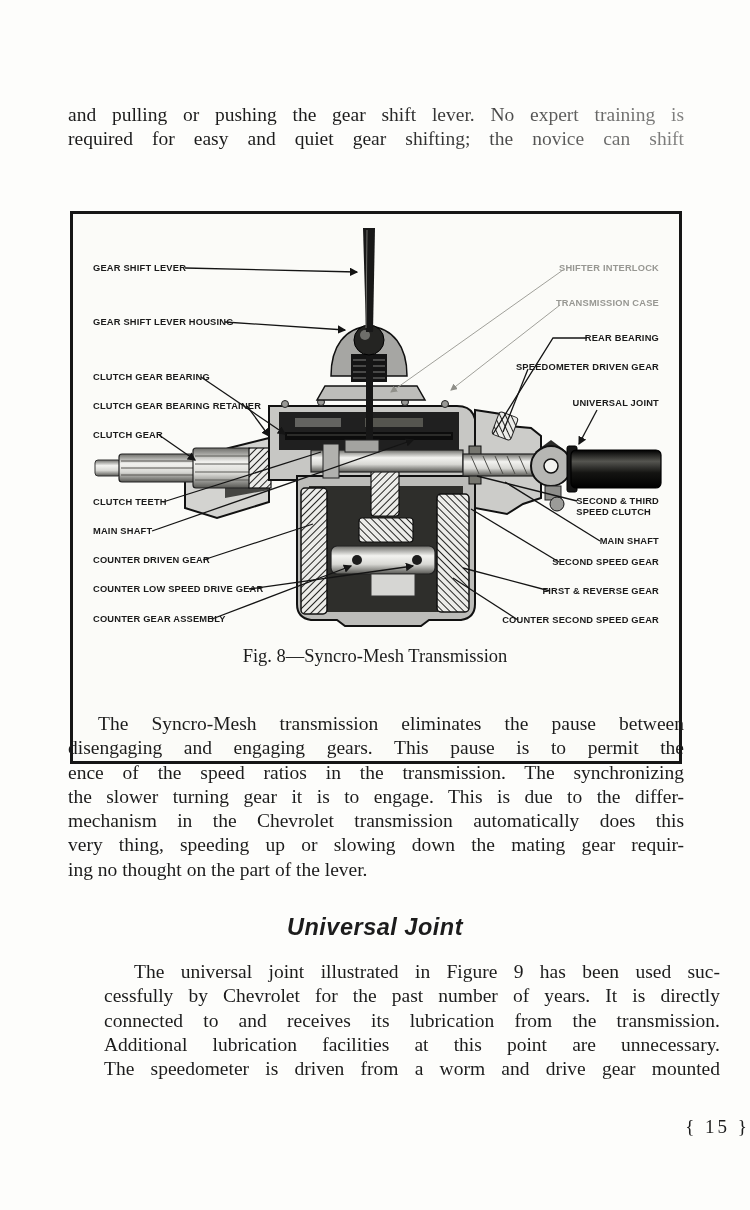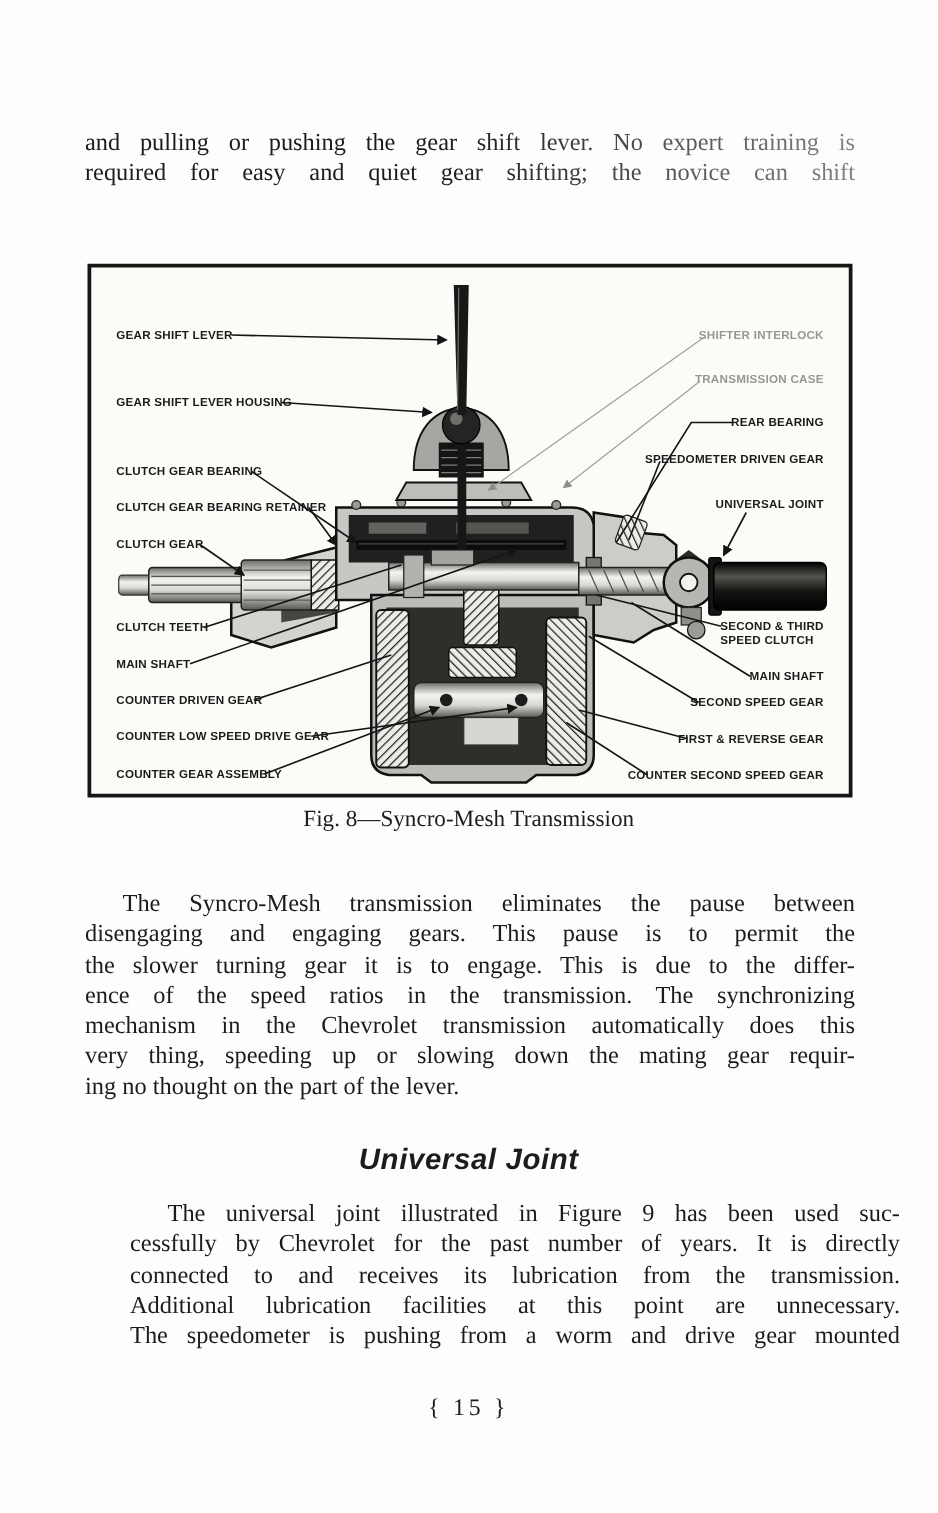--- a/index.html
+++ b/index.html
@@ -4,28 +4,28 @@
 <style>
   html,body{margin:0;padding:0;background:#ffffff;}
   .page{position:relative;width:750px;height:1210px;background:#fdfdfb;overflow:hidden;
         font-family:"Liberation Serif", serif;color:#1c1c1c;}
   .para{position:absolute;left:68px;width:616px;font-size:19.5px;line-height:24.3px;}
   .pline{text-align:justify;text-align-last:justify;white-space:normal;}
   .pline.last{text-align-last:left;}
   .pline.indent{text-indent:30px;font-family:Liberation Serif, serif;}
   .fade-overlay{position:absolute;right:0;top:0;width:330px;height:50px;pointer-events:none;
         background:linear-gradient(to right, rgba(253,253,251,0), rgba(253,253,251,0.45));}
-  .figure-box{position:absolute;left:70px;top:211px;width:612px;height:427px;
+  .figure-box{position:absolute;left:70px;top:211px;width:612px;height:553px;
         border:3px solid #161616;box-sizing:border-box;background:#fbfbf8;}
   .caption{position:absolute;left:0;top:646px;width:750px;text-align:center;
         font-size:18.5px;}
   .heading{position:absolute;left:0;top:914px;width:750px;text-align:center;
         font-family:"Liberation Sans", sans-serif;font-weight:700;font-style:italic;
         font-size:23.5px;letter-spacing:0.5px;}
-  .pagenum{position:absolute;left:0;top:1116px;width:750px;text-align:center;
+  .pagenum{position:absolute;left:0;top:1116px;width:750px;text-align:right;
         font-size:19px;letter-spacing:3px;}
   .fig-label{font-family:"Liberation Sans", sans-serif;font-weight:700;font-size:9.3px;
         letter-spacing:0.2px;fill:#1a1a1a;}
   .fig-label.faded{fill:#979792;}
   .leader{stroke:#141414;stroke-width:1.3;fill:none;}
   .leader.faded{stroke:#a0a09a;stroke-width:1;}
 </style>
 </head>
 <body>
 
@@ -207,32 +207,32 @@
         <text class="fig-label" x="586" y="409" text-anchor="end">COUNTER SECOND SPEED GEAR</text>
       </g>
     </svg>
   </div>
 
   <div class="caption">Fig. 8—Syncro-Mesh Transmission</div>
 
   <div class="para" style="top:712px;">
     <div class="pline indent">The Syncro-Mesh transmission eliminates the pause between</div>
     <div class="pline">disengaging and engaging gears.  This pause is to permit the</div>
+    <div class="pline">ence of the speed ratios in the transmission.  The synchronizing</div>
     <div class="pline">the slower turning gear it is to engage.  This is due to the differ-</div>
-    <div class="pline">ence of the speed ratios in the transmission.  The synchronizing</div>
     <div class="pline">mechanism in the Chevrolet transmission automatically does this</div>
     <div class="pline">very thing, speeding up or slowing down the mating gear requir-</div>
     <div class="pline last">ing no thought on the part of the lever.</div>
   </div>
 
   <div class="heading">Universal Joint</div>
 
   <div class="para" style="top:960px;margin-left:36px;">
     <div class="pline indent">The universal joint illustrated in Figure 9 has been used suc-</div>
     <div class="pline">cessfully by Chevrolet for the past number of years.  It is directly</div>
     <div class="pline">connected to and receives its lubrication from the transmission.</div>
     <div class="pline">Additional lubrication facilities at this point are unnecessary.</div>
-    <div class="pline">The speedometer is pushing from a worm and drive gear mounted</div>
+    <div class="pline">The speedometer is driven from a worm and drive gear mounted</div>
   </div>
 
   <div class="pagenum">{ 15 }</div>
 
 </div>
 
 </body></html>

